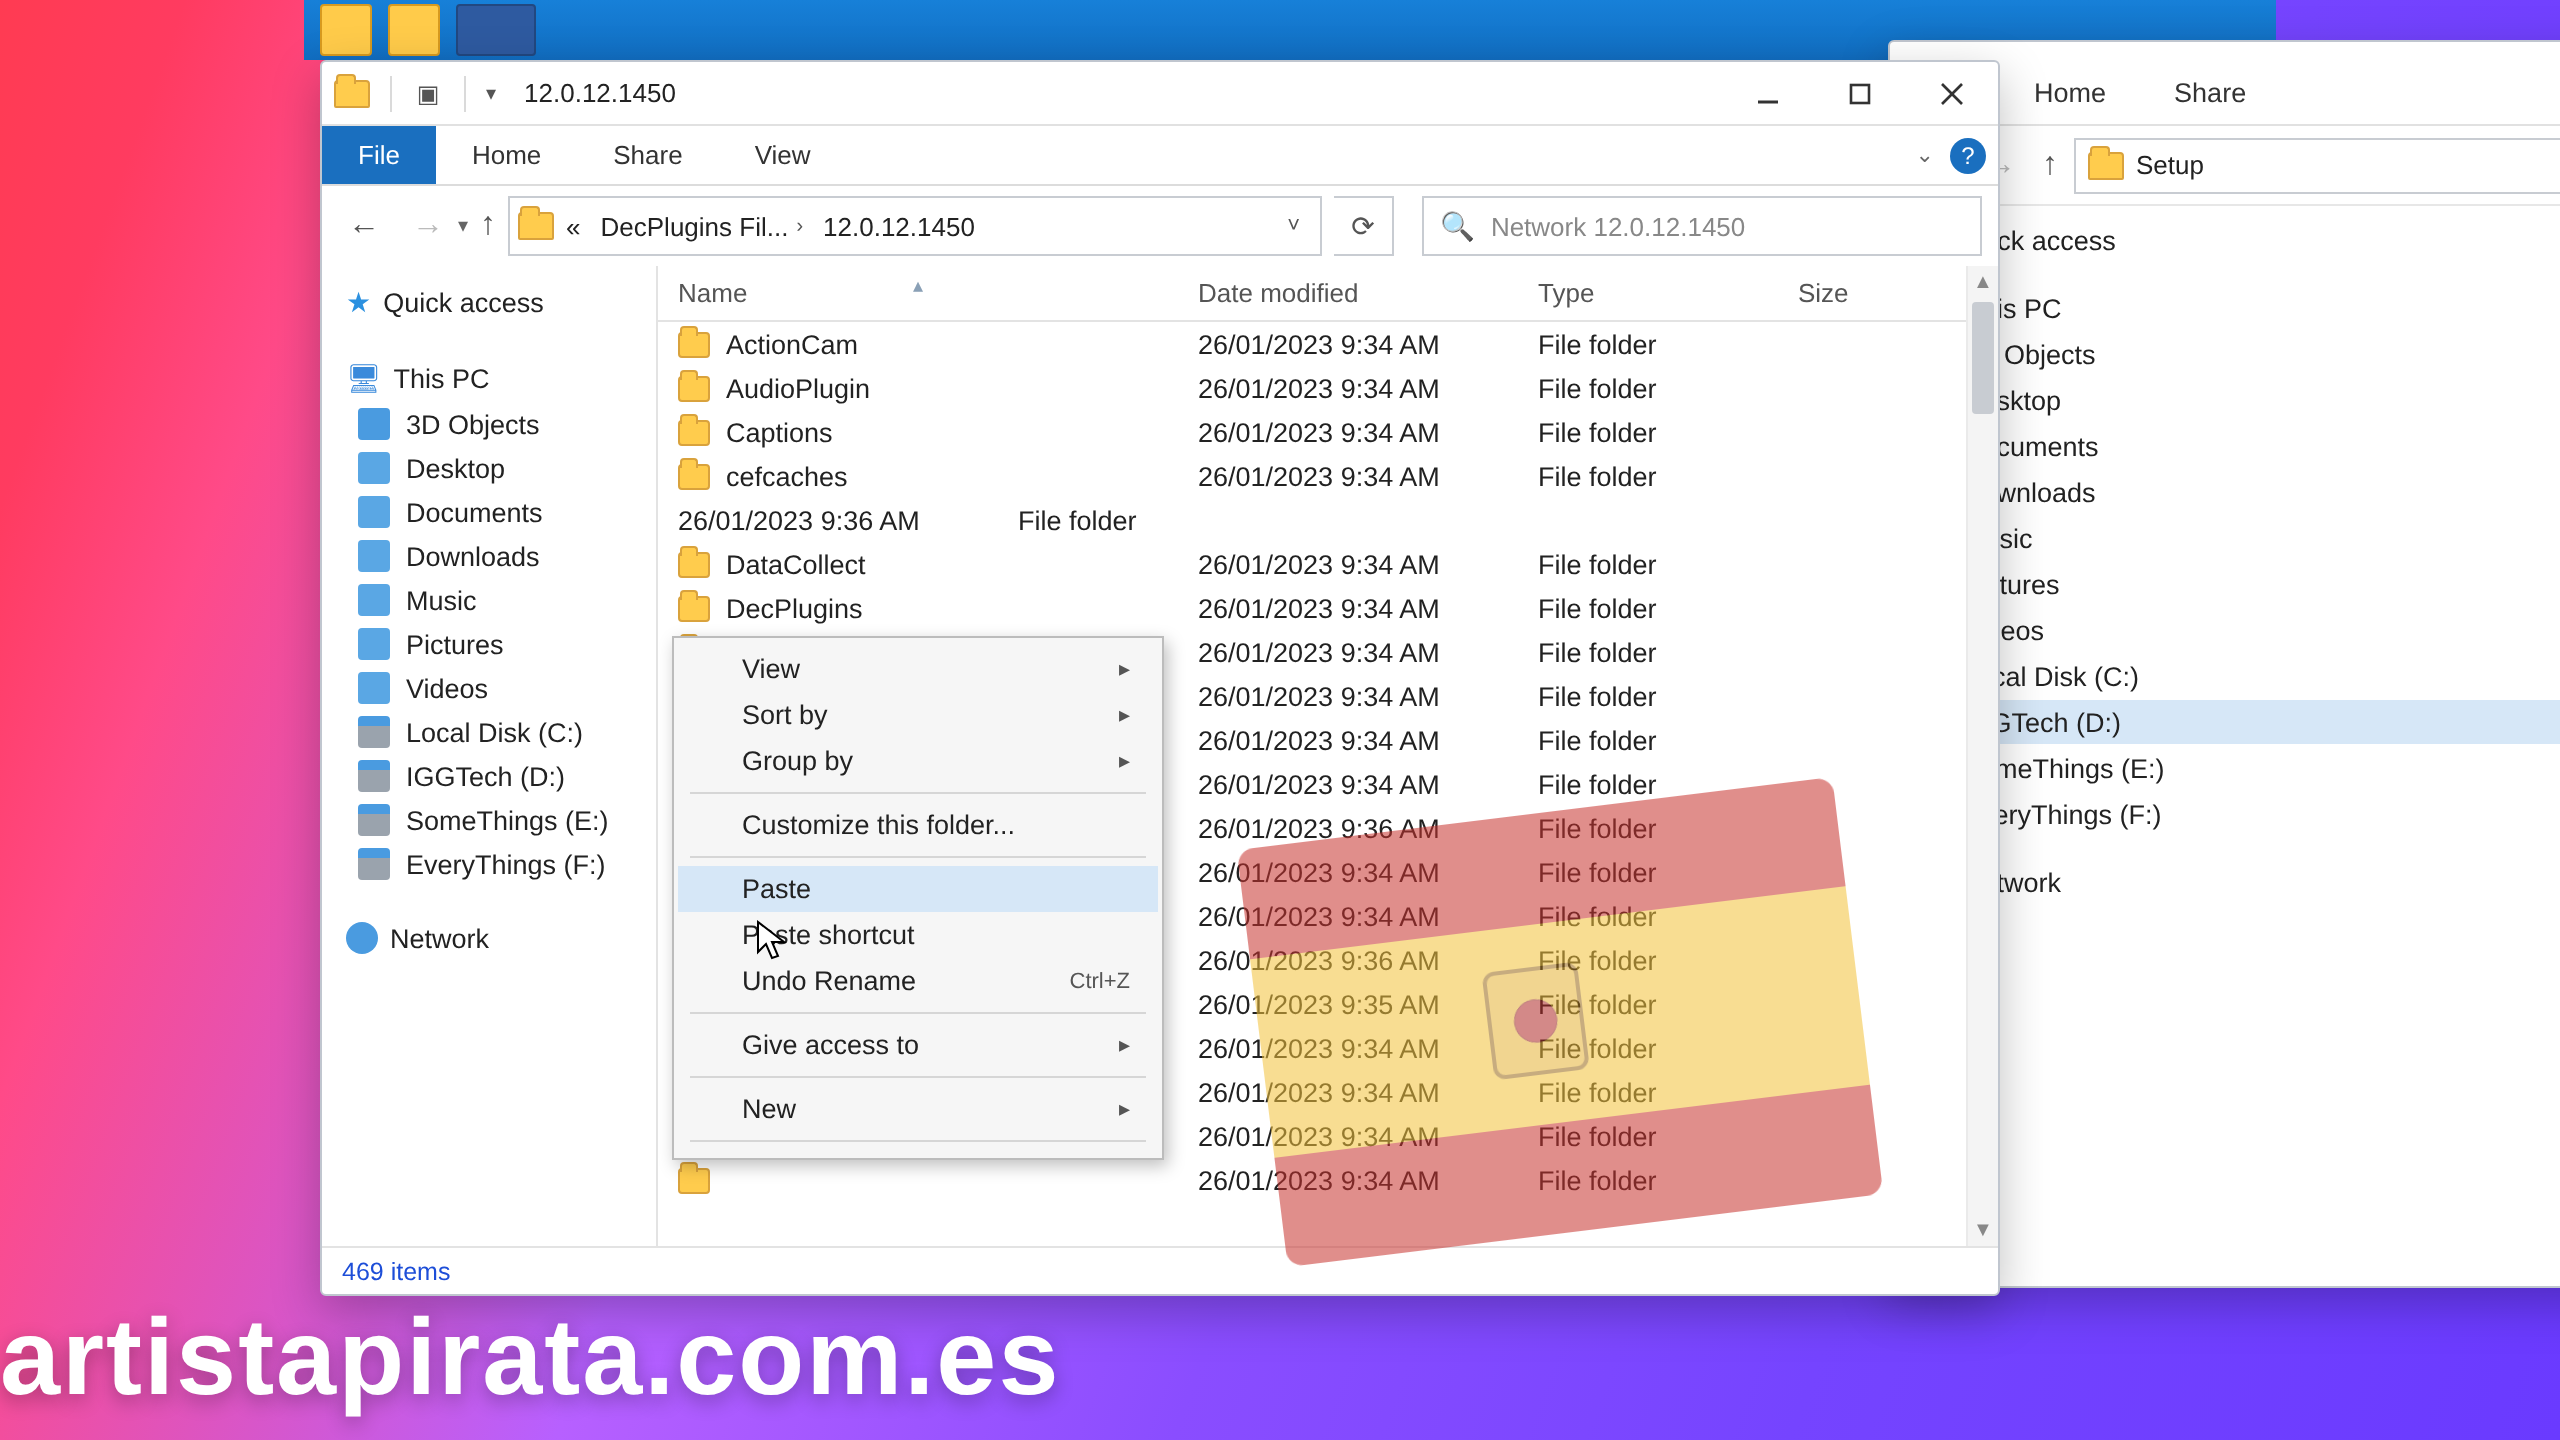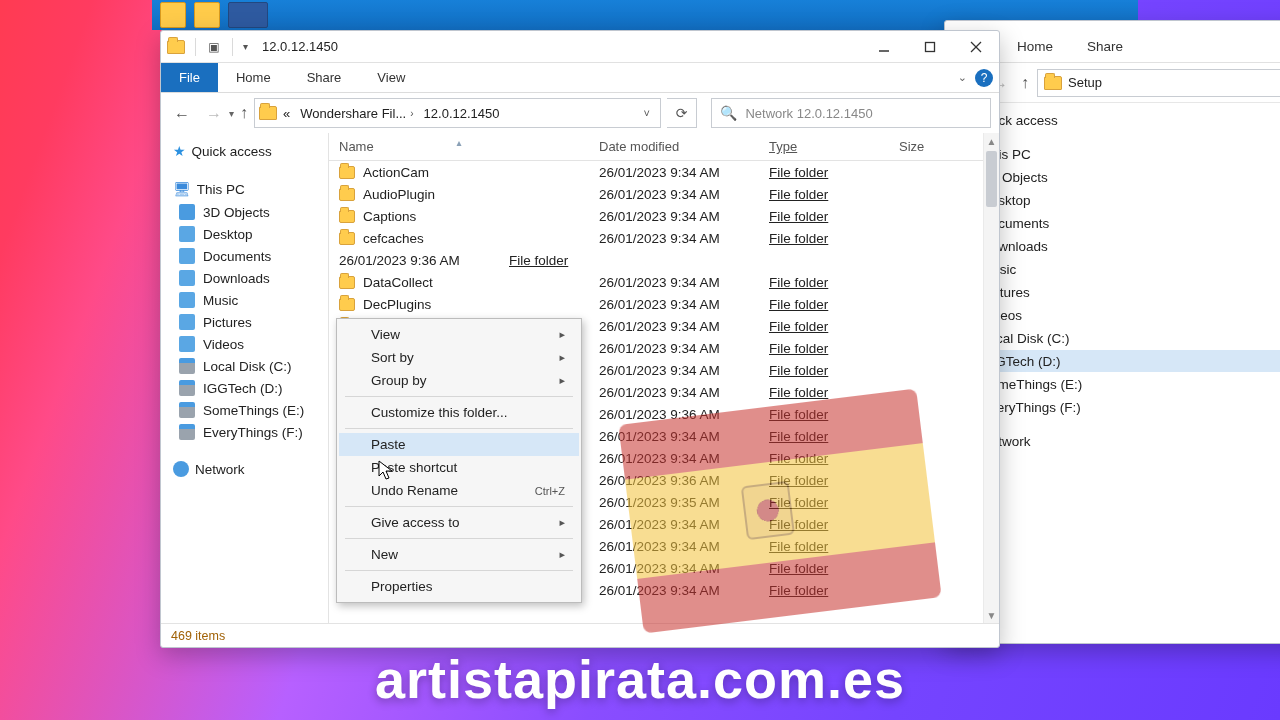--- a/index.html
+++ b/index.html
@@ -90,35 +90,35 @@
   .ico-net{background:#4a9be0;border-radius:50%;}
   .side-sep{height:14px;}
 
   
   .filepane{flex:1; position:relative; overflow:hidden;}
   .filehead{display:flex; font-size:13px; color:#555; border-bottom:1px solid #e3e3e3; height:28px; align-items:center;}
   .col{padding:0 10px;}
   .col-name{width:260px; position:relative;}
   .col-name .sort-caret{position:absolute; left:50%; top:-2px; transform:translateX(-50%); font-size:10px; color:#8aa0b6;}
   .col-date{width:170px;}
-  .col-type{width:130px;text-decoration:underline;}
+  .col-type{width:130px;}
   .col-size{flex:1;}
   .filerows{font-size:13.5px; color:#222;}
   .row{display:flex;height:22px;align-items:center;justify-content:center;}
   .row .col-name{display:flex;align-items:center;gap:8px;}
   .fg{width:16px;height:13px;background:#ffcc4d;border:1px solid #d9a23c;border-radius:2px;position:relative;flex:0 0 16px;}
   .fg:before{content:"";position:absolute;top:-4px;left:0;width:7px;height:4px;background:#ffcc4d;border:1px solid #d9a23c;border-bottom:none;border-radius:2px 2px 0 0;}
 
   
   .scroll{position:absolute;right:0;top:0;bottom:0;width:16px;border-left:1px solid #eaeaea;background:#f4f4f4;}
   .scroll .arrow{height:16px;display:flex;align-items:center;justify-content:center;color:#888;font-size:10px;}
   .scroll .thumb{position:absolute;left:2px;right:2px;top:18px;height:56px;background:#c8ccd2;border-radius:2px;}
 
   
-  .status{height:24px;border-top:1px solid #e3e3e3;display:flex;align-items:center;padding:0 10px;font-size:12.5px;color:#a16207;}
+  .status{height:24px;border-top:1px solid #e3e3e3;display:flex;align-items:center;padding:0 10px;font-size:12.5px;color:#1d4ed8;}
 
   
   .ctx{
     position:absolute; left:336px; top:318px; width:246px;
     background:#f6f6f6; border:1px solid #bcbcbc; box-shadow:2px 3px 8px rgba(0,0,0,.25);
     padding:4px 2px;
   }
   .ctx .mi{display:flex;align-items:center;justify-content:space-between;font-size:13.5px;color:#222;padding:4px 14px 4px 32px;position:relative;}
   .ctx .mi.hover{background:#d6e7f7;}
   .ctx .mi .sub{font-size:11px;color:#555;}
@@ -141,21 +141,21 @@
     filter: blur(.3px);
   }
   .flag .band{position:absolute;left:0;right:0;}
   .flag .r1{top:0;height:26%;background:#c8322e;border-radius:8px 8px 0 0;}
   .flag .y{top:26%;height:48%;background:#f3c23a;}
   .flag .r2{bottom:0;height:26%;background:#c8322e;border-radius:0 0 8px 8px;}
   .flag .crest{position:absolute;left:38%;top:36%;width:48px;height:54px;background:radial-gradient(circle,#b02a27 30%,#8e1f1c 32%,transparent 33%),#e7b436;border:2px solid #9a6a17;border-radius:6px;}
 
   
   .brand{
-    position:absolute; left:0; right:0; bottom:10px; text-align:center;
+    position:absolute; left:0; right:0; bottom:10px; text-align:left;
     font-size:54px; font-weight:800; color:#fff; letter-spacing:1px;
     text-shadow:0 3px 10px rgba(0,0,0,.3);
   }
 
   
   .cursor{position:absolute;left:378px;top:460px;width:16px;height:22px;pointer-events:none;}
 </style>
 </head>
 <body>
 
@@ -297,21 +297,21 @@
     <span class="nav-arrow">←</span>
     <span class="nav-arrow dim">→</span>
     <span class="nav-caret">▾</span>
     <span class="nav-up">↑</span>
     <div class="addrbar">
       <span class="folder-glyph"></span>
       <span class="addr-seg">
           <span>«</span>
         </span>
       <span class="addr-seg">
-          <span>Wondershare Fil...</span>
+          <span>DecPlugins Fil...</span>
           <span class="chev">›</span>
         </span>
       <span class="addr-seg">
           <span>12.0.12.1450</span>
         </span>
       <span class="addr-drop">˅</span>
     </div>
     <div class="addr-refresh">⟳</div>
     <div class="searchbox">
       <span class="search-ico">🔍</span>
@@ -611,23 +611,20 @@
   <div class="mi">
       <span>Give access to</span>
       <span class="sub">▸</span>
     </div>
   <div class="sep"></div>
   <div class="mi">
       <span>New</span>
       <span class="sub">▸</span>
     </div>
   <div class="sep"></div>
-  <div class="mi">
-      <span>Properties</span>
-    </div>
 </div>
 
 <div class="flag">
   <div class="band r1"></div>
     <div class="band y"></div>
     <div class="band r2"></div>
   <div class="crest"></div>
 </div>
 
 <svg class="cursor" viewBox="0 0 16 22">

